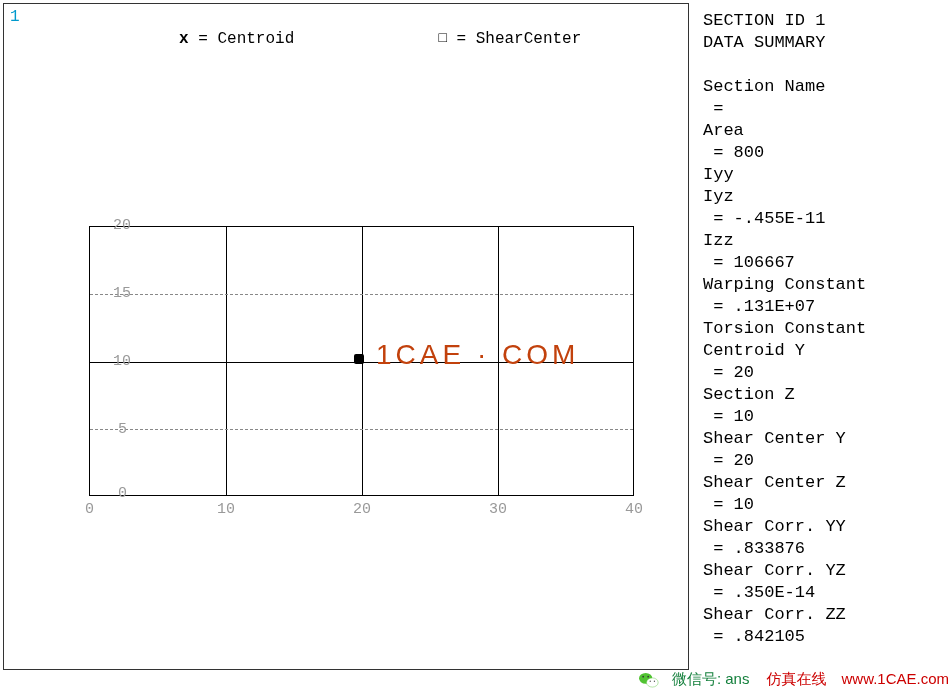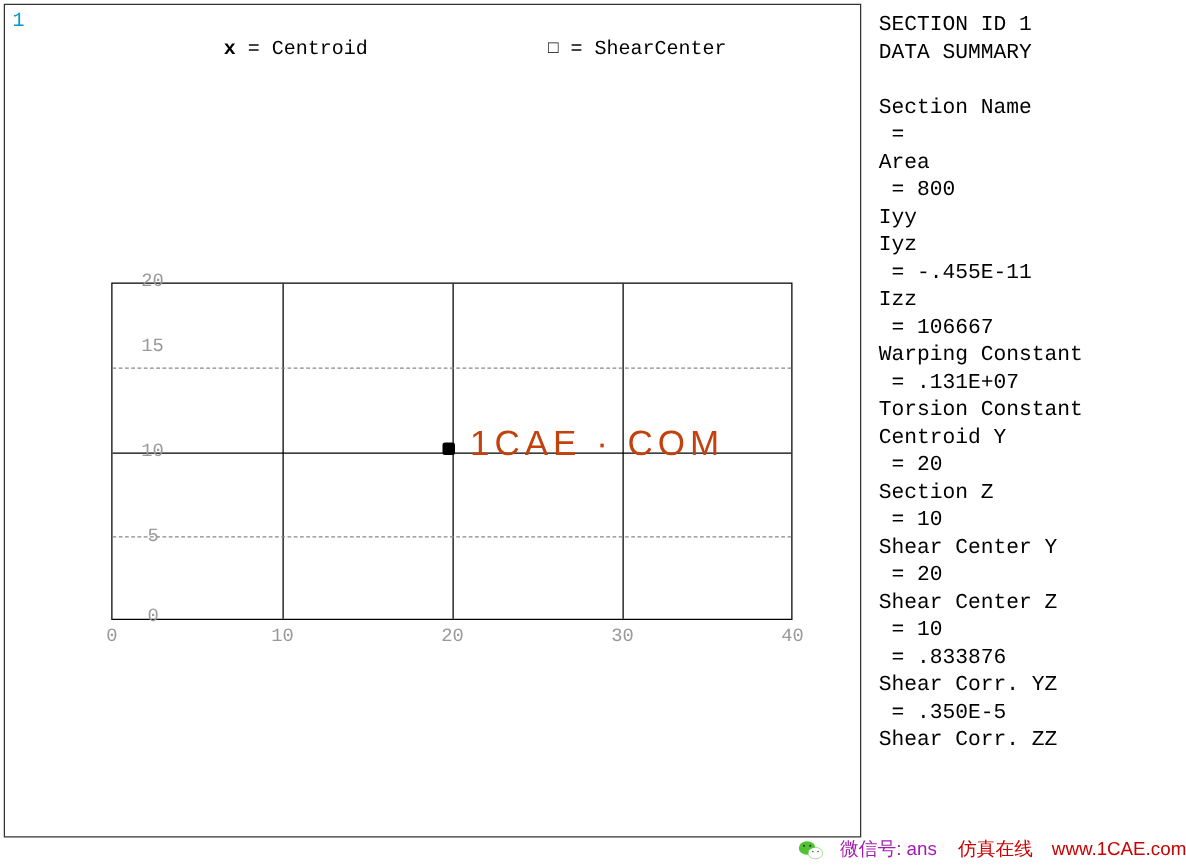--- a/index.html
+++ b/index.html
@@ -16,21 +16,21 @@
     .plot-vline { position: absolute; top: 0; width: 1px; height: 100%; background: #000; }
     .plot-dashline { position: absolute; left: 0; width: 100%; border-top: 1px dashed #888; }
     .axis-label-y { position: absolute; right: 557px; font-size: 15px; color: #999; font-family: 'Courier New', monospace; }
     .axis-label-x { position: absolute; top: 497px; font-size: 15px; color: #999; font-family: 'Courier New', monospace; text-align: center; }
     .center-marker { position: absolute; left: 350px; top: 350px; width: 10px; height: 10px; background: #000; border-radius: 2px; }
     .datapanel { position: absolute; left: 703px; top: 10px; width: 240px; font-family: 'Courier New', monospace; font-size: 17px; line-height: 22px; }
     .dataline { white-space: pre; }
     .watermark { position: absolute; left: 372px; top: 335px; color: #c2410c; font-size: 28px; letter-spacing: 4px; font-family: Arial; pointer-events: none; }
     .wechat-strip { position: absolute; right: 0; bottom: 4px; font-size: 15px; }
     .wechat-icon { display: inline-flex; align-items: center; justify-content: center; vertical-align: middle; margin-right: 4px; }
-    .wechat-text { color: #a21caf; font-family: Arial, sans-serif; }
+    .wechat-text { color: #15803d; font-family: Arial, sans-serif; }
     .sim-link { color: #cc0000; font-family: SimSun, Arial, sans-serif; margin-left: 8px; }
     .sim-url { color: #cc0000; font-family: Arial, sans-serif; margin-left: 6px; }
   </style>
 </head>
 <body>
 
 <div class="outer-border">
   <div class="window-number">1</div>
 
   <div class="legend">
@@ -51,21 +51,21 @@
     <div class="plot-vline" style="left: 408px"></div>
     <div class="plot-hline" style="top: 135px"></div>
     <div class="plot-dashline" style="top: 67px"></div>
     <div class="plot-dashline" style="top: 202px"></div>
   </div>
 
   <div class="center-marker"></div>
   <div class="watermark">1CAE · COM</div>
 
   <div class="axis-label-y" style="top: 213px">20</div>
-  <div class="axis-label-y" style="top: 265px">15</div>
+  <div class="axis-label-y" style="top: 281px">15</div>
   <div class="axis-label-y" style="top: 349px">10</div>
   <div class="axis-label-y" style="top: 417px; right: 561px">5</div>
   <div class="axis-label-y" style="top: 481px; right: 561px">0</div>
 
   <div class="axis-label-x" style="left: 81px">0</div>
   <div class="axis-label-x" style="left: 213px">10</div>
   <div class="axis-label-x" style="left: 349px">20</div>
   <div class="axis-label-x" style="left: 485px">30</div>
   <div class="axis-label-x" style="left: 621px">40</div>
 </div>
@@ -87,24 +87,26 @@
   <div class="dataline"> = .131E+07</div>
   <div class="dataline">Torsion Constant</div>
   <div class="dataline">Centroid Y</div>
   <div class="dataline"> = 20</div>
   <div class="dataline">Section Z</div>
   <div class="dataline"> = 10</div>
   <div class="dataline">Shear Center Y</div>
   <div class="dataline"> = 20</div>
   <div class="dataline">Shear Center Z</div>
   <div class="dataline"> = 10</div>
+  <div class="dataline">Shear Corr. YY</div>
   <div class="dataline"> = .833876</div>
   <div class="dataline">Shear Corr. YZ</div>
-  <div class="dataline"> = .350E-5</div>
+  <div class="dataline"> = .350E-14</div>
   <div class="dataline">Shear Corr. ZZ</div>
+  <div class="dataline"> = .842105</div>
 </div>
 
 <div class="wechat-strip">
   <span class="wechat-icon">
     <svg width="20" height="18" viewBox="0 0 24 20">
         <ellipse cx="8" cy="8" rx="8" ry="6.5" fill="#51c332"></ellipse>
         <ellipse cx="16" cy="13" rx="7" ry="5.5" fill="#fff" stroke="#51c332" stroke-width="0.5"></ellipse>
         <circle cx="5" cy="6" r="1" fill="#333"></circle>
         <circle cx="11" cy="6" r="1" fill="#333"></circle>
         <circle cx="13.5" cy="11.5" r="0.8" fill="#555"></circle>

